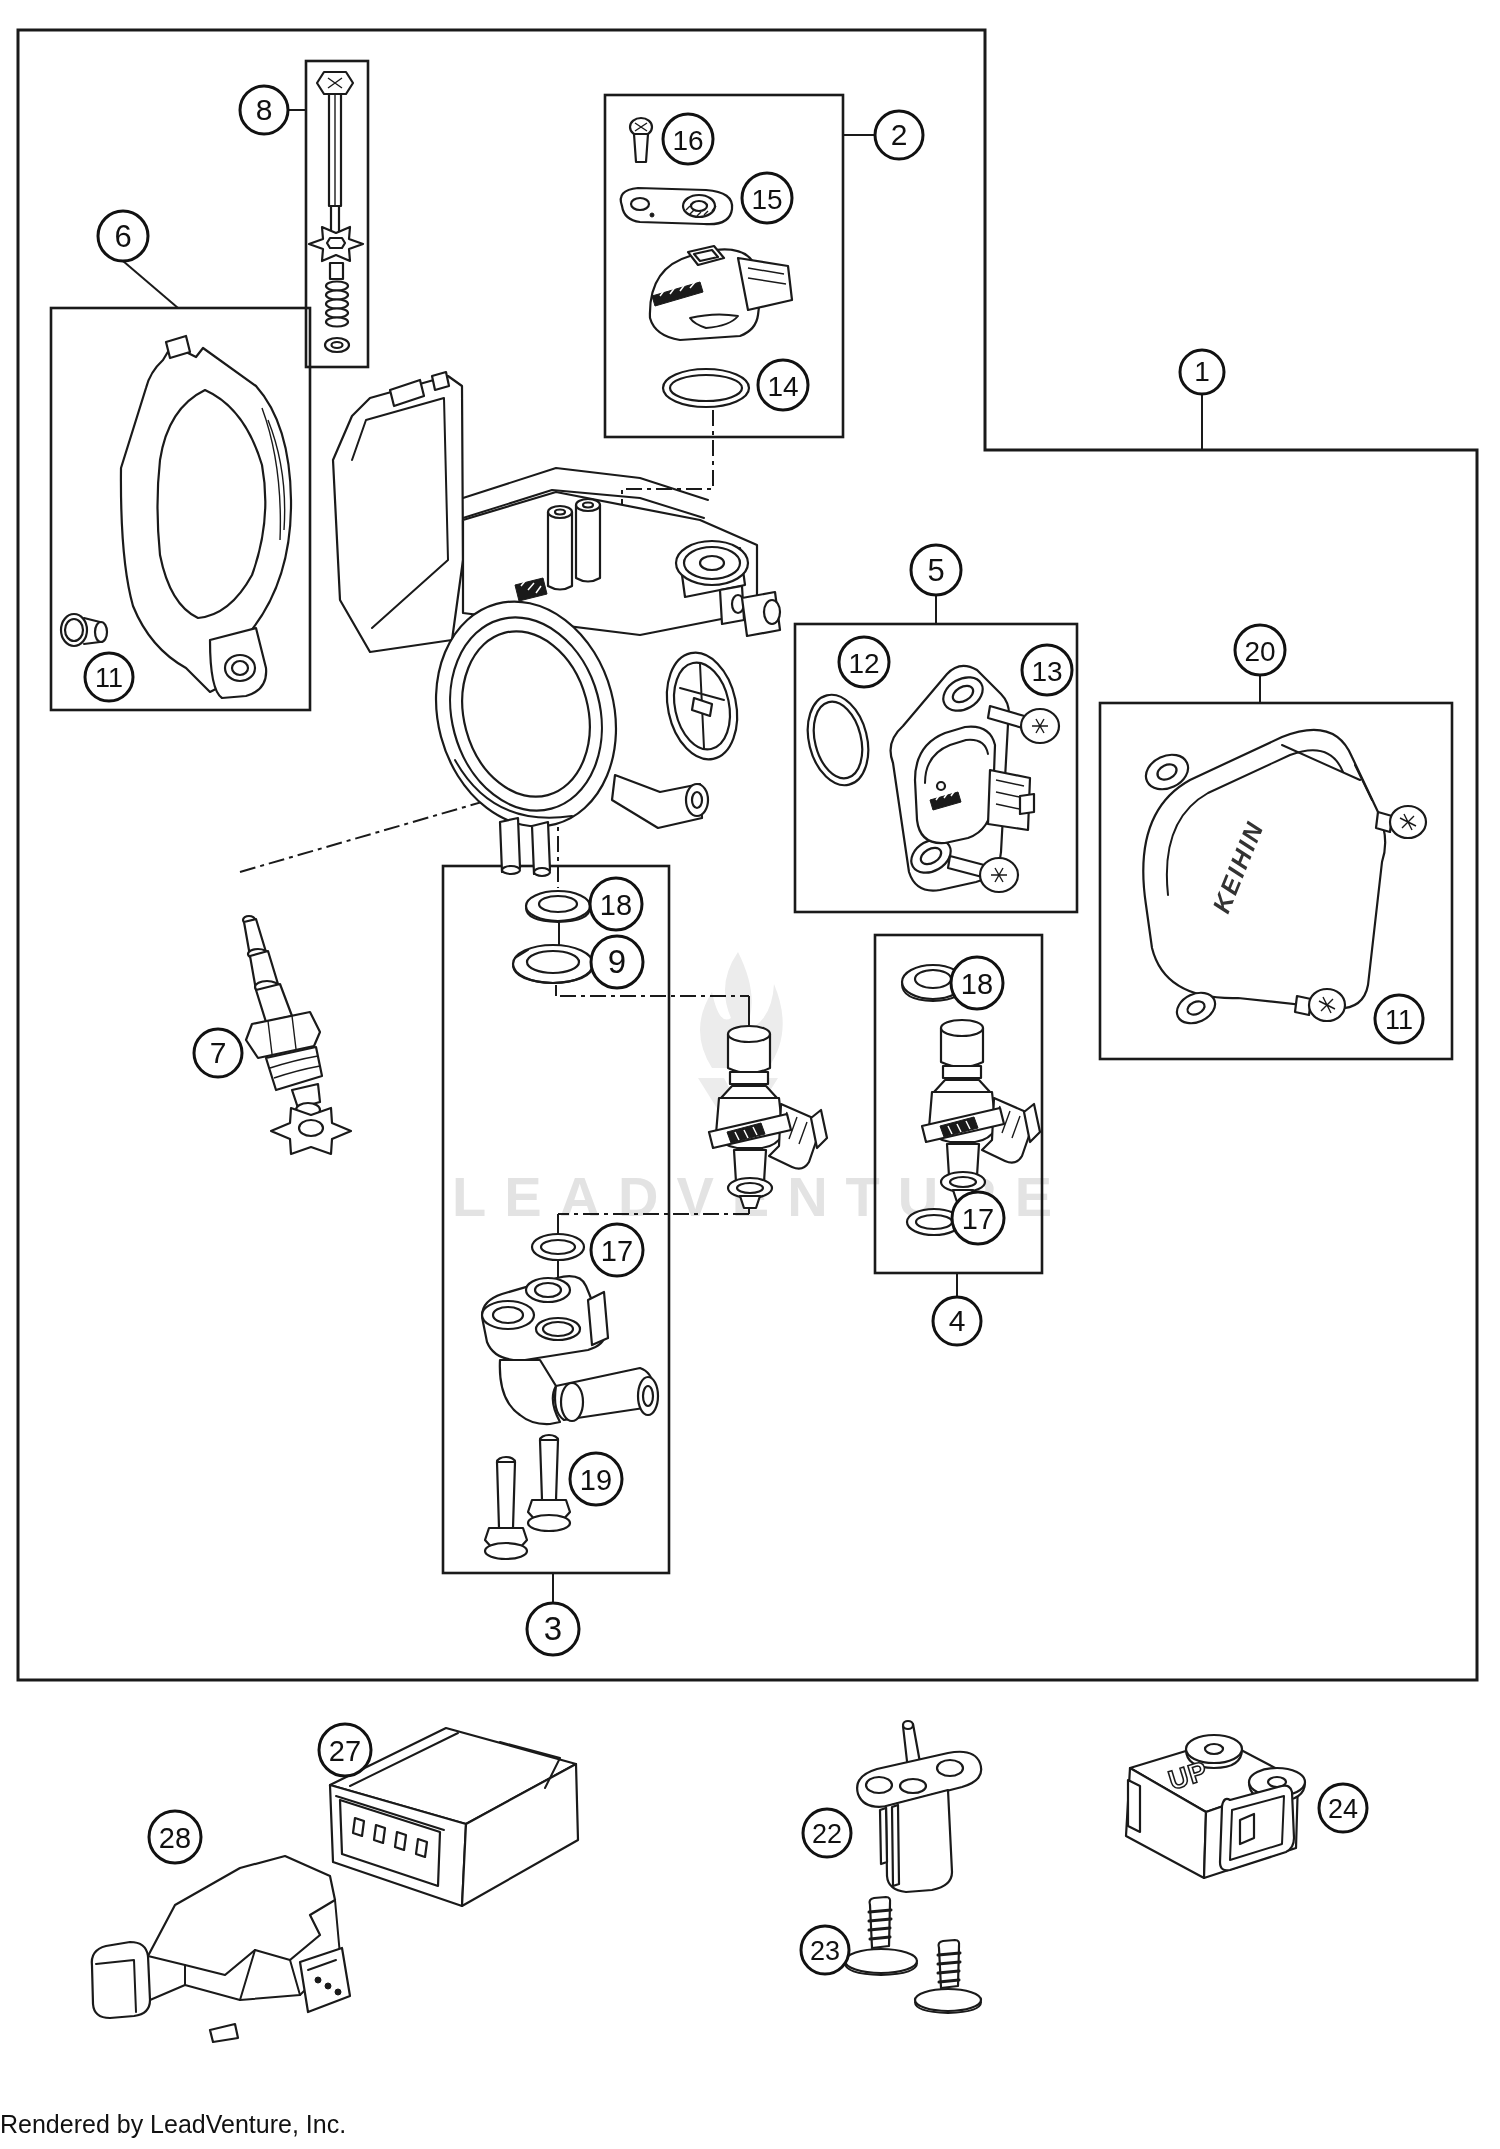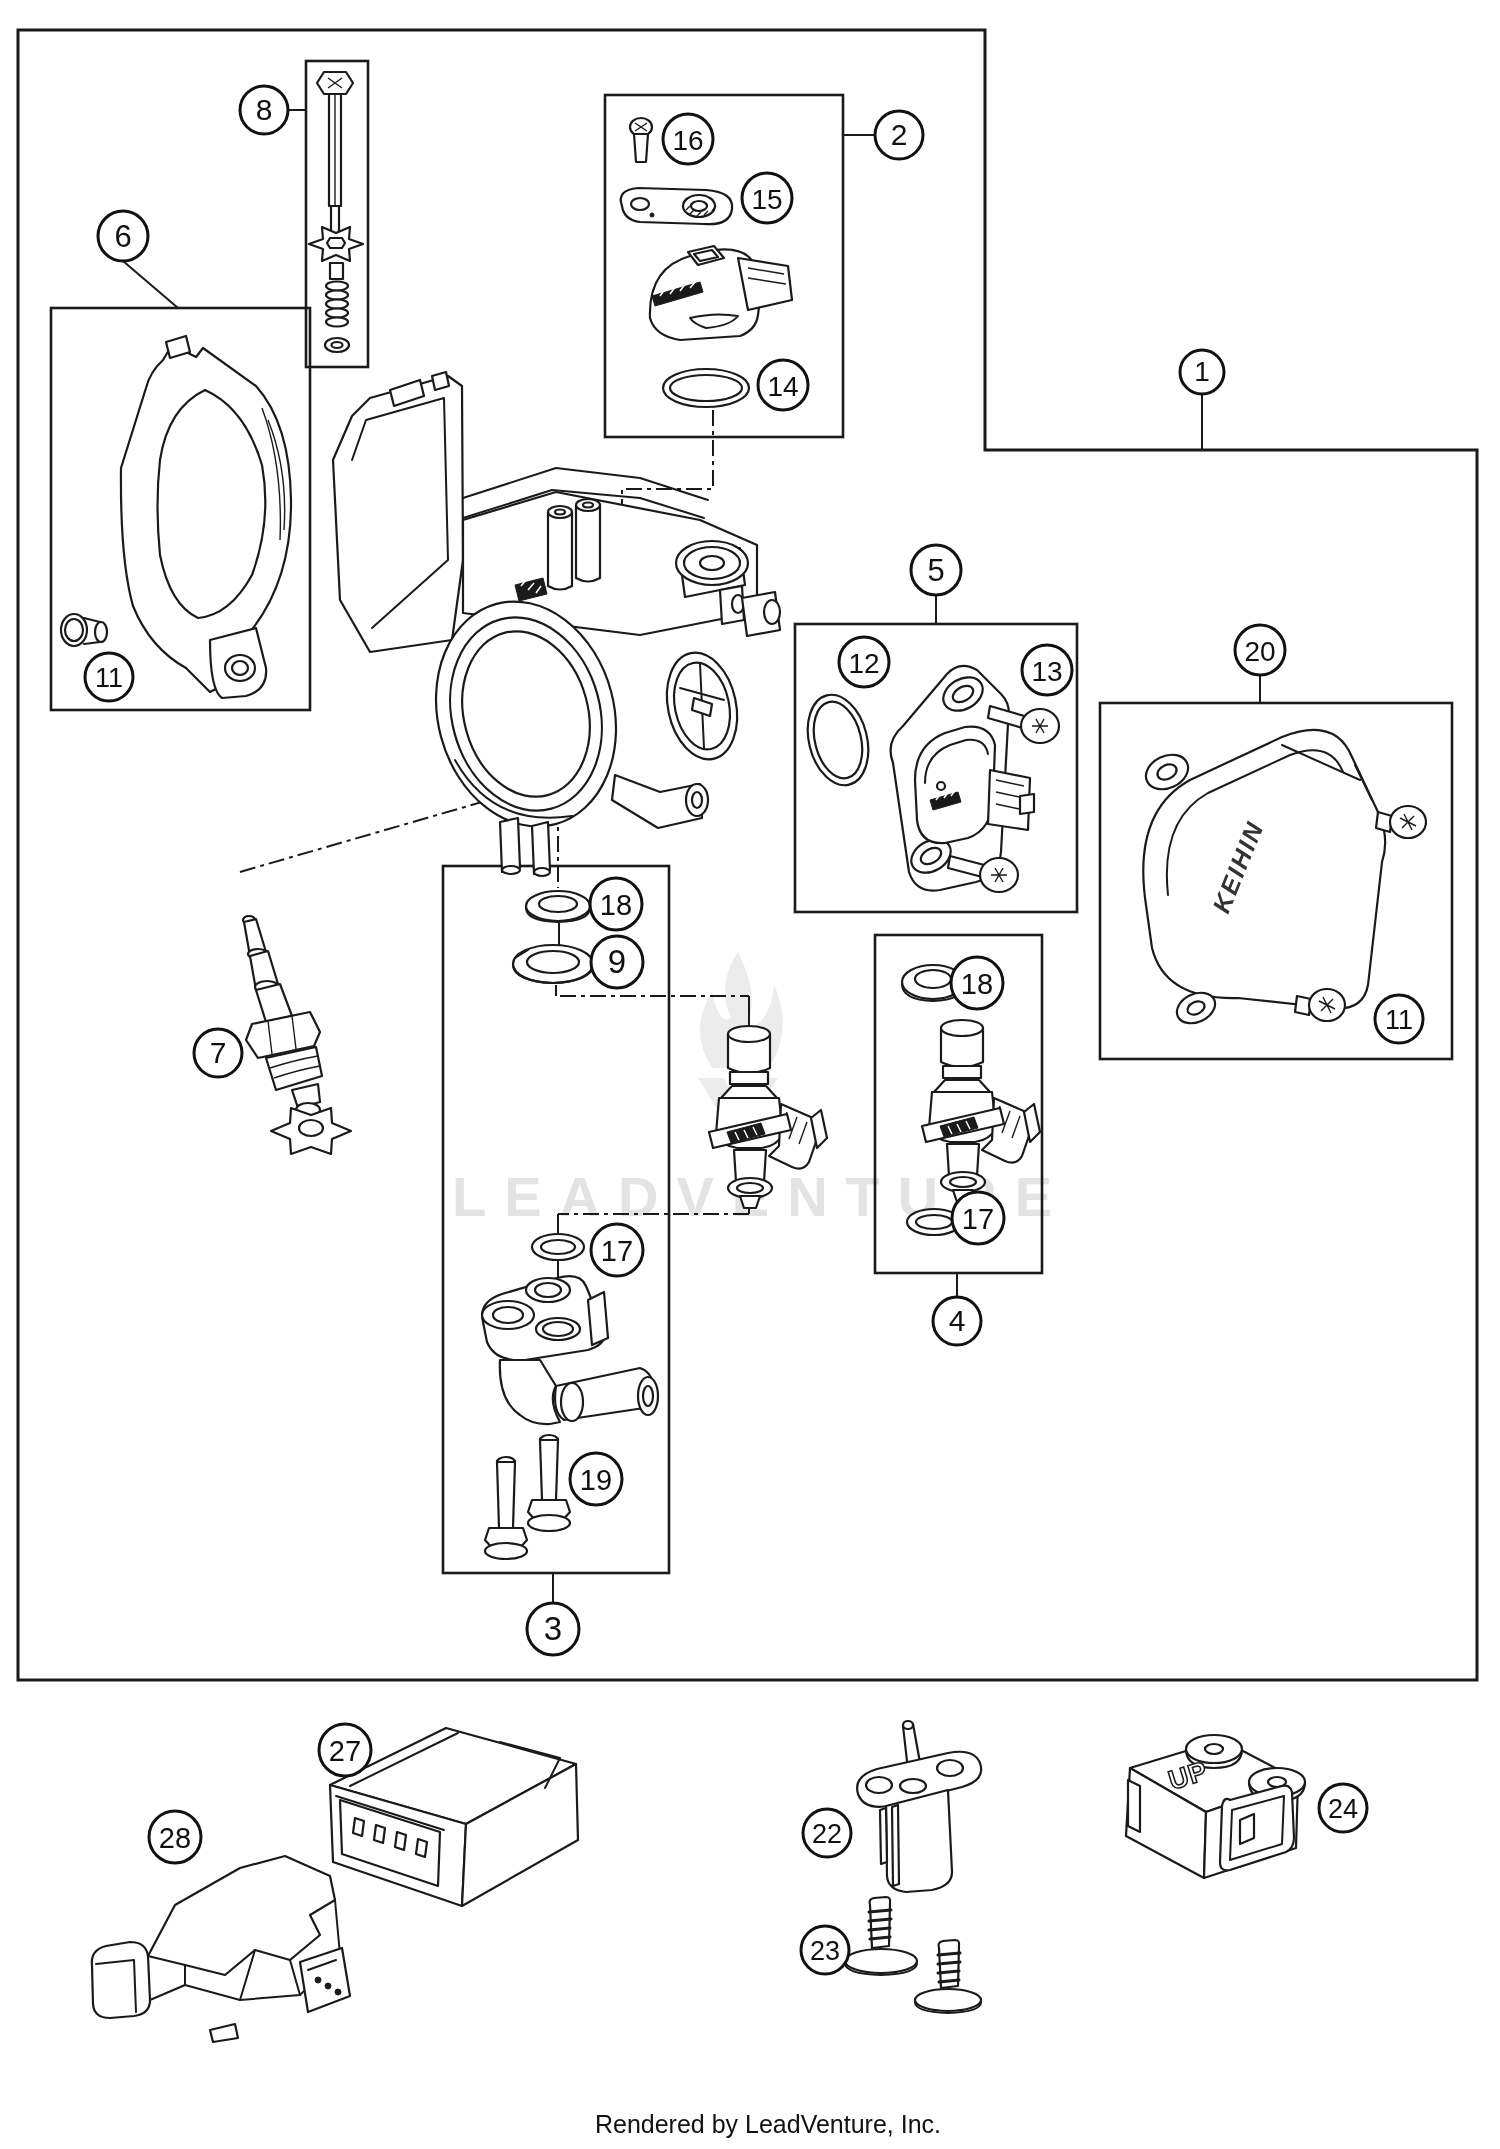--- a/index.html
+++ b/index.html
@@ -15,22 +15,22 @@
   .dark{fill:#1a1a1a;stroke:#1a1a1a;stroke-width:1;}
   .hatch{fill:none;stroke:#ffffff;stroke-width:1.5;}
   .leader{fill:none;stroke:#1a1a1a;stroke-width:2;}
   .leader-dash{fill:none;stroke:#1a1a1a;stroke-width:2;stroke-dasharray:16 5 4 5;}
   .callout-circle{fill:#ffffff;stroke:#111111;stroke-width:3;}
   .callout-num{font-family:"Liberation Sans",sans-serif;fill:#111111;text-anchor:middle;}
   .wm-text{font-family:"Liberation Sans",sans-serif;font-weight:bold;fill:#e3e3e3;letter-spacing:18px;font-size:56px;}
   .wm-shape{fill:#ececec;}
   .logo-text{font-family:"Liberation Sans",sans-serif;font-style:italic;font-weight:bold;fill:#333;letter-spacing:2px;font-size:25px;}
   .up-text{font-family:"Liberation Sans",sans-serif;font-weight:bold;fill:#ffffff;stroke:#1a1a1a;stroke-width:1.6;font-size:27px;letter-spacing:1px;}
-  .footer{position:absolute;left:0;right:0;top:2110px;text-align:center;color:#111;
-          font-size:25px;font-family:"Liberation Sans",sans-serif;padding-left:36px;}
+  .footer{position:absolute;left:0;right:0;top:2110px;text-align:left;color:#111;
+          font-size:25px;font-family:"Liberation Sans",sans-serif;}
 </style>
 </head>
 <body>
 
 <div class="page">
 
 <svg id="diagram" width="1500" height="2149" viewBox="0 0 1500 2149" xmlns="http://www.w3.org/2000/svg">
 
   <g>
     <path class="wm-shape" d="M738,952 Q762,1000 744,1032 Q772,1022 774,984 Q794,1032 768,1068 L712,1068 Q688,1030 712,992 Q719,1026 731,1018 Q716,984 738,952 Z"></path>

